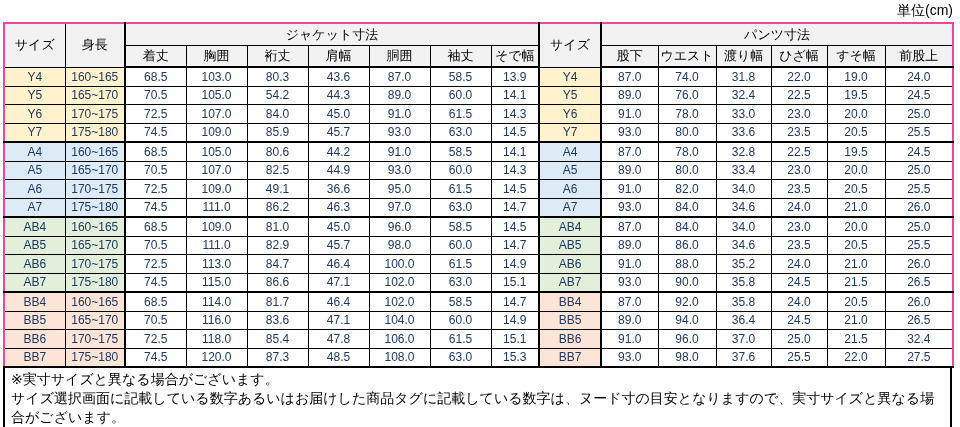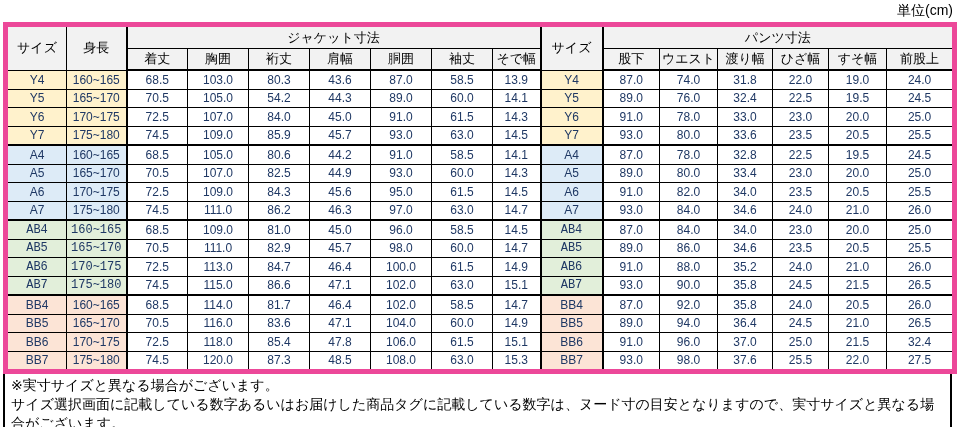--- a/index.html
+++ b/index.html
@@ -25,21 +25,21 @@
   #chart-wrap {
     position: absolute;
     left: 3px;
     top: 22px;
     width: 949px;
   }
   table.size-chart {
     border-collapse: collapse;
     table-layout: fixed;
     width: 949px;
-    border: 5px solid #ec4899;
+    border: 2px solid #ec4899;
   }
   table.size-chart th, table.size-chart td {
     border: 1px solid #000000;
     text-align: center;
     vertical-align: middle;
     padding: 0;
     overflow: hidden;
     white-space: nowrap;
   }
   table.size-chart th {
@@ -53,21 +53,21 @@
   th.rowspan2 { border-bottom: 2px solid #000000; }
   table.size-chart td {
     height: 17.5px;
     font-size: 12px;
     color: var(--data-text, #1F3864);
     background: #ffffff;
   }
   td.size-cell, td.height-cell { font-size: 12px; }
   tr.group-Y  td.size-cell, tr.group-Y  td.height-cell { background: var(--group-Y, #FFF2CC); }
   tr.group-A  td.size-cell, tr.group-A  td.height-cell { background: var(--group-A, #DDEBF7); }
-  tr.group-AB td.size-cell, tr.group-AB td.height-cell { background: var(--group-AB, #E2EFDA); font-family: Liberation Mono, monospace; }
+  tr.group-AB td.size-cell, tr.group-AB td.height-cell { background: var(--group-AB, #E2EFDA); }
   tr.group-BB td.size-cell, tr.group-BB td.height-cell { background: var(--group-BB, #FCE4D6); }
   tr.group-end td { border-bottom: 2px solid #000000; }
   .sec-start { border-left: 2px solid #000000 !important; }
   #notes-box {
     width: 949px;
     box-sizing: border-box;
     border: 2px solid #000000;
     border-top: none;
     padding: 2px 6px 14px 6px;
     font-size: 14px;
@@ -237,22 +237,22 @@
             <td>33.4</td>
             <td>23.0</td>
             <td>20.0</td>
             <td>25.0</td>
           </tr>
           <tr class="group-A">
             <td class="size-cell">A6</td>
             <td class="height-cell">170~175</td>
             <td class="sec-start">72.5</td>
             <td>109.0</td>
-            <td>84.3</td>
-            <td>45.6</td>
+            <td>49.1</td>
+            <td>36.6</td>
             <td>95.0</td>
             <td>61.5</td>
             <td>14.5</td>
             <td class="size-cell sec-start">A6</td>
             <td class="sec-start">91.0</td>
             <td>82.0</td>
             <td>34.0</td>
             <td>23.5</td>
             <td>20.5</td>
             <td>25.5</td>

